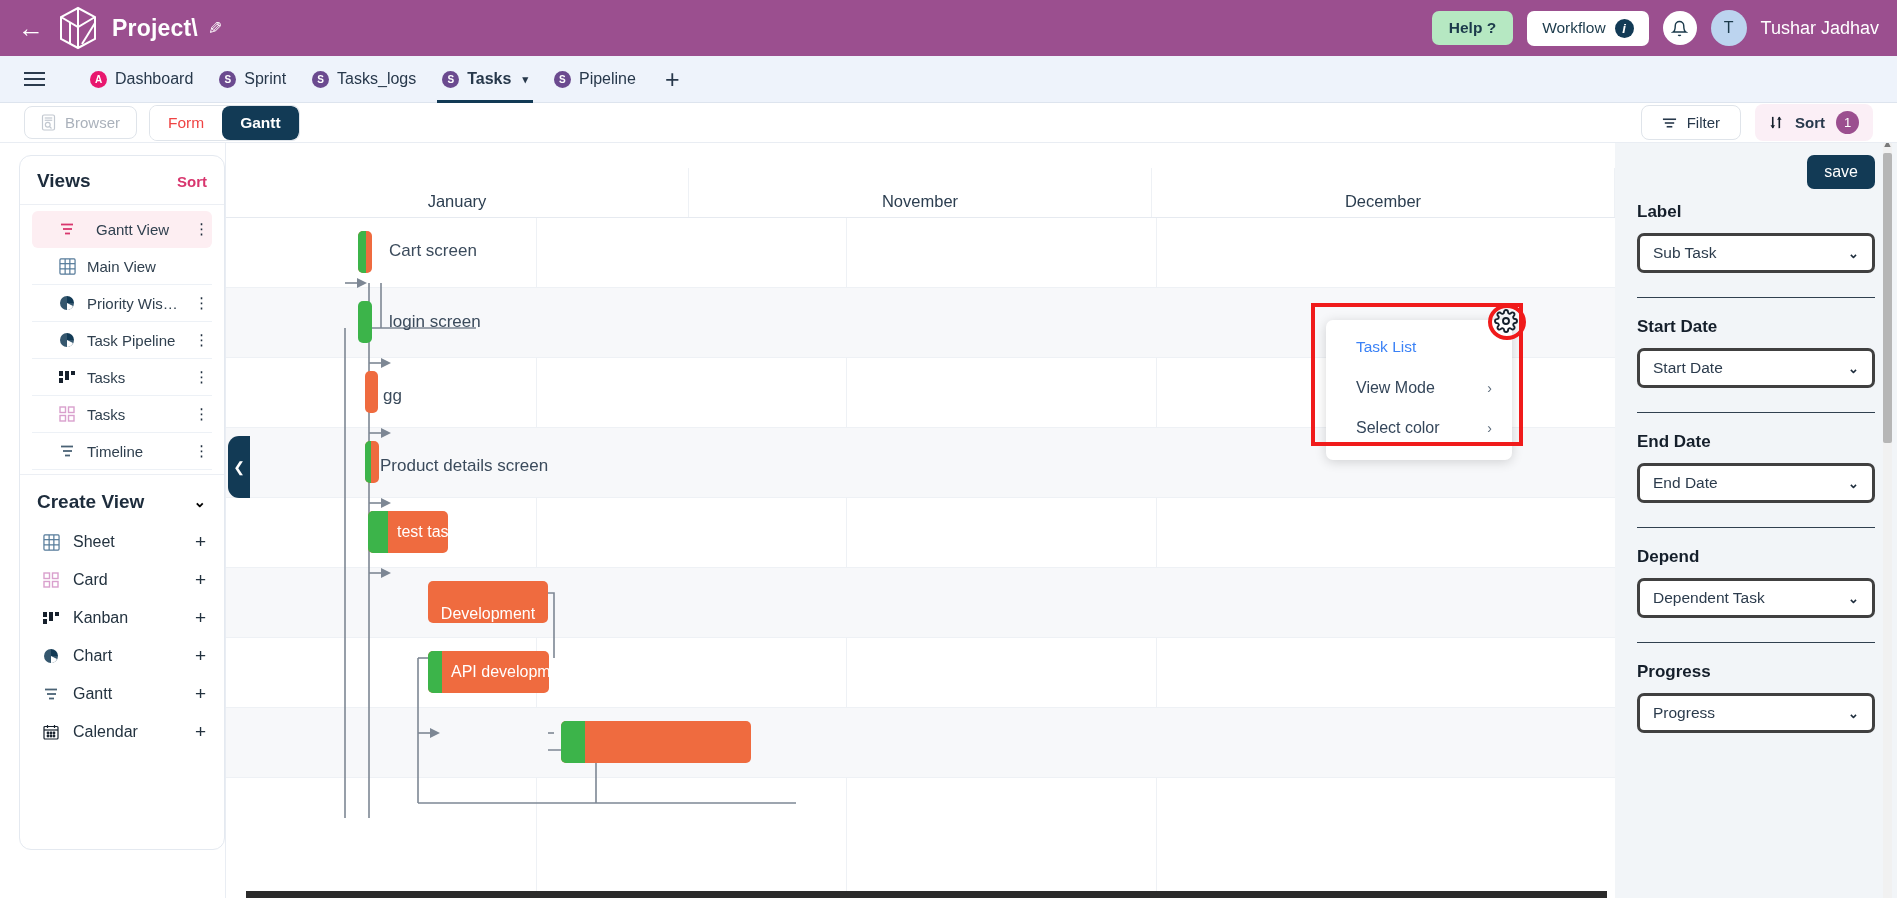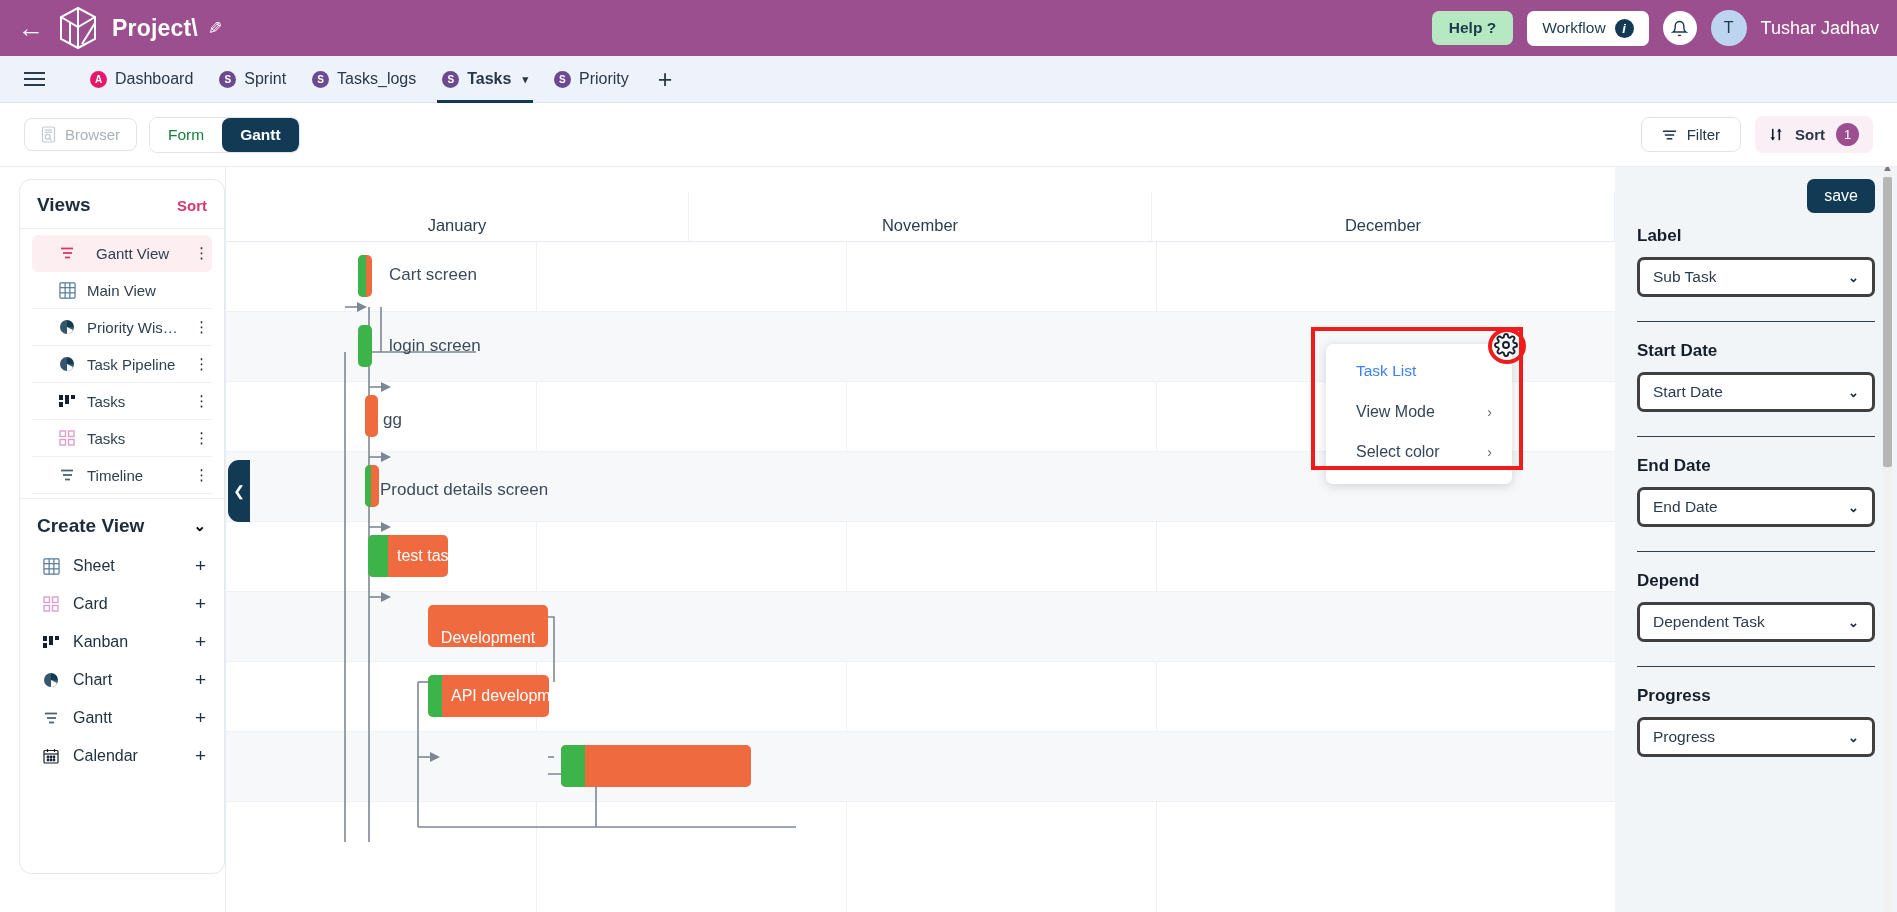--- a/index.html
+++ b/index.html
@@ -70,34 +70,34 @@
   .tab-badge {
     width: 17px; height: 17px; border-radius: 50%; color: #fff;
     font-size: 10px; display: flex; align-items: center; justify-content: center;
     font-weight: bold; flex: none;
   }
   .caret-tab { font-size: 11px; color: #27384b; margin-left: 3px; }
   .plus-tab { font-size: 25px; color: #27384b; padding: 0 16px; cursor: pointer; font-weight: 300; }
 
   
   .toolbar {
-    height: 64px; background: #fff; display: flex; align-items: center;
+    height: 40px; background: #fff; display: flex; align-items: center;
     padding: 0 24px; border-bottom: 1px solid #e9edf3;
   }
   .browser-btn {
     border: 1px solid #dfe4ea; border-radius: 8px; padding: 7px 16px;
     font-size: 15px; color: #aab1bb; background: #fff; display: flex;
     align-items: center; gap: 9px; cursor: pointer; font-family: inherit;
   }
   .segmented {
     margin-left: 12px; border: 1px solid #dfe4ea; border-radius: 8px;
     display: flex; overflow: hidden; background: #fff;
   }
   .seg-btn {
-    padding: 8px 18px; font-size: 15.5px; color: #15803d; background: #fff;
+    padding: 8px 18px; font-size: 15.5px; color: #ef4444; background: #fff;
     border: none; cursor: pointer; font-family: inherit;
   }
   .seg-btn.active { background: #123a55; color: #fff; border-radius: 8px; font-weight:600; }
   .toolbar-right { margin-left: auto; display: flex; align-items: center; gap: 14px; justify-content: space-between; }
   .filter-btn {
     border: 1px solid #dfe4ea; border-radius: 8px; padding: 8px 20px;
     font-size: 15px; color: #27384b; background: #fff; display: flex;
     align-items: center; gap: 10px; cursor: pointer; font-family: inherit;
   }
   .sort-btn {
@@ -280,21 +280,21 @@
     <span class="tab-badge" style="background:#6b4a8f">S</span>
     <span>Tasks_logs</span>
   </div>
   <div class="tab-item active">
     <span class="tab-badge" style="background:#6b4a8f">S</span>
     <span>Tasks</span>
     <span class="caret-tab">▾</span>
   </div>
   <div class="tab-item">
     <span class="tab-badge" style="background:#6b4a8f">S</span>
-    <span>Priority</span>
+    <span>Pipeline</span>
   </div>
   <span class="plus-tab">+</span>
 </div>
 
 <div class="toolbar">
   <button class="browser-btn">
     <svg width="15" height="17" viewBox="0 0 20 22" fill="none" stroke="#c2c8d0" stroke-width="1.6">
       <rect x="2" y="1" width="16" height="20" rx="2"></rect>
       <line x1="5" y1="5" x2="15" y2="5"></line>
         <line x1="5" y1="8" x2="15" y2="8"></line>

